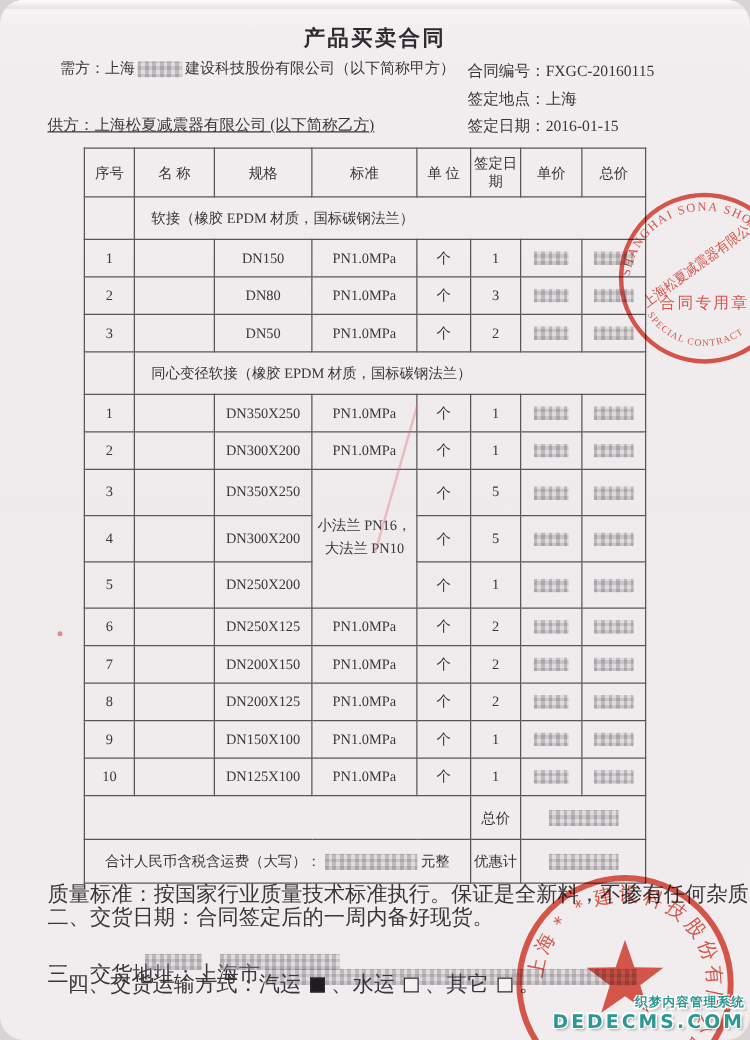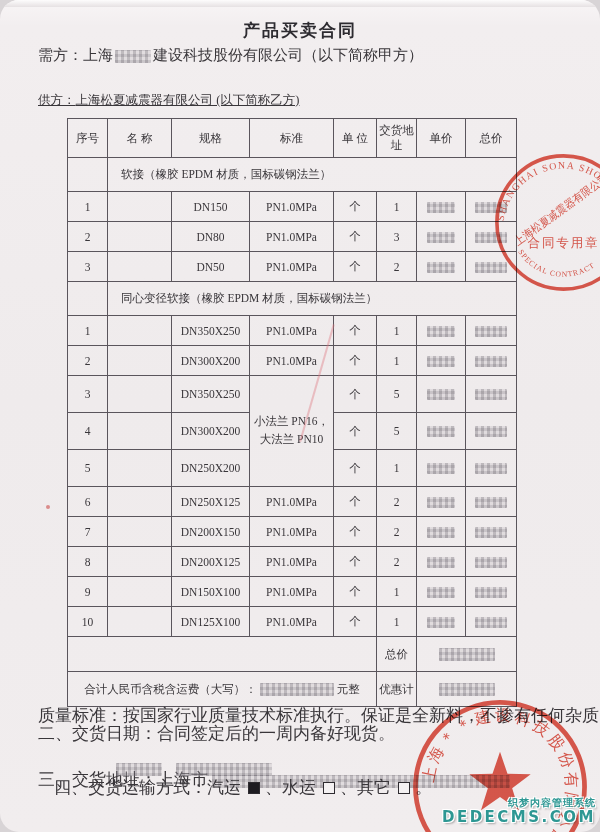--- a/index.html
+++ b/index.html
@@ -5,21 +5,21 @@
   html,body{margin:0;padding:0;background:#d8d4d6;}
   .page{
     position:relative;width:600px;height:832px;overflow:hidden;
     background:linear-gradient(180deg,#f8f5f6 0,#f2eeef 26px,#efebec 400px,#f1edee 100%);
     font-family:"Liberation Serif","DejaVu Serif",serif;color:#39363a;border-radius:19px;
   }
   .scan-edge{position:absolute;top:0;left:0;right:0;height:7px;
     background:linear-gradient(180deg,#fdfcfc,#e6e1e3);}
   .title{position:absolute;top:19px;left:0;width:100%;text-align:center;
     font-size:17px;font-weight:bold;letter-spacing:2px;color:#2d2b30;}
-  .buyer{position:absolute;left:38px;top:46px;font-size:15px;}
+  .buyer{position:absolute;left:48px;top:46px;font-size:12px;}
   .supplier{position:absolute;left:38px;top:92px;font-size:12.5px;text-decoration:underline;}
   .hdr-right{position:absolute;left:374px;top:46px;font-size:12.5px;line-height:22px;}
   .sec-heading{position:absolute;left:38px;top:113px;font-size:12.5px;}
 
   .tablewrap{position:absolute;left:67px;top:118px;}
   table{border-collapse:collapse;table-layout:fixed;width:449px;}
   td{border:1px solid #5a555c;font-size:11.5px;text-align:center;padding:0 2px;
      overflow:hidden;color:#39363a;}
   tr.rh td{height:38px;}
   tr.rlabel td{height:33px;text-align:left;padding-left:13px;}
@@ -66,20 +66,25 @@
 
 <div class="page">
   <div class="scan-edge"></div>
 
   <div class="title">产品买卖合同</div>
 
   <div class="buyer">
     <span>需方：</span><span>上海</span><span class="mosaic m36"></span><span>建设科技股份有限公司（以下简称甲方）</span>
   </div>
 
+  <div class="hdr-right">
+    <div><span>合同编号：</span><span>FXGC-20160115</span></div>
+    <div><span>签定地点：</span><span>上海</span></div>
+    <div><span>签定日期：</span><span>2016-01-15</span></div>
+  </div>
 
   <div class="supplier">
     <span>供方：</span><span>上海松夏减震器有限公司 (以下简称乙方)</span>
   </div>
 
 
   <div class="tablewrap">
   <table>
     <colgroup>
       <col style="width:40px">
@@ -91,21 +96,21 @@
           <col style="width:49px">
           <col style="width:51px">
     </colgroup>
     <tbody>
           <tr class="rh">
       <td>序号</td>
       <td>名 称</td>
       <td>规格</td>
       <td>标准</td>
       <td>单 位</td>
-      <td>交货地址</td>
+      <td>签定日期</td>
       <td>单价</td>
       <td>总价</td>
     </tr>
     <tr class="rlabel">
       <td></td>
       <td colspan="7">软接（橡胶 EPDM 材质，国标碳钢法兰）</td>
     </tr>
     <tr class="r">
       <td>1</td>
             <td></td>

